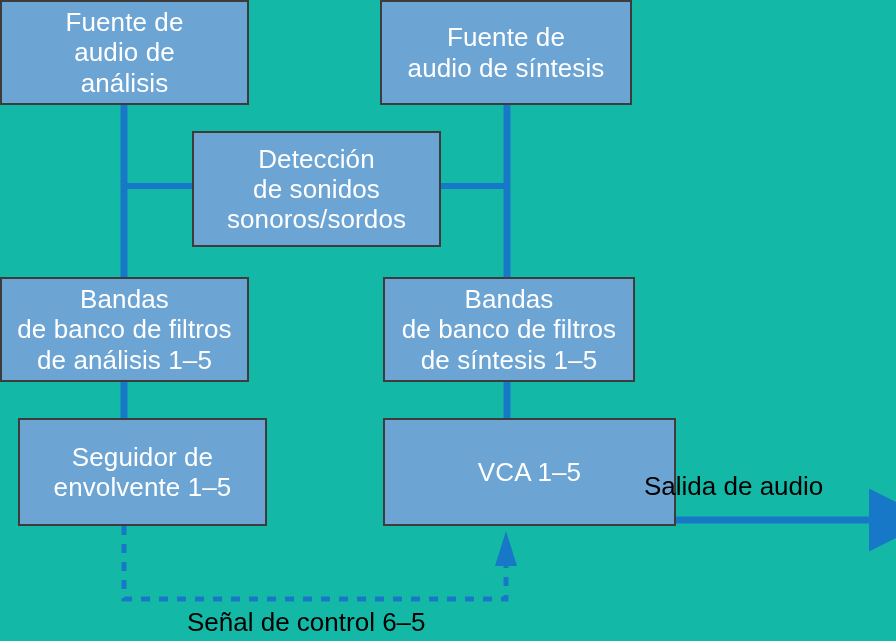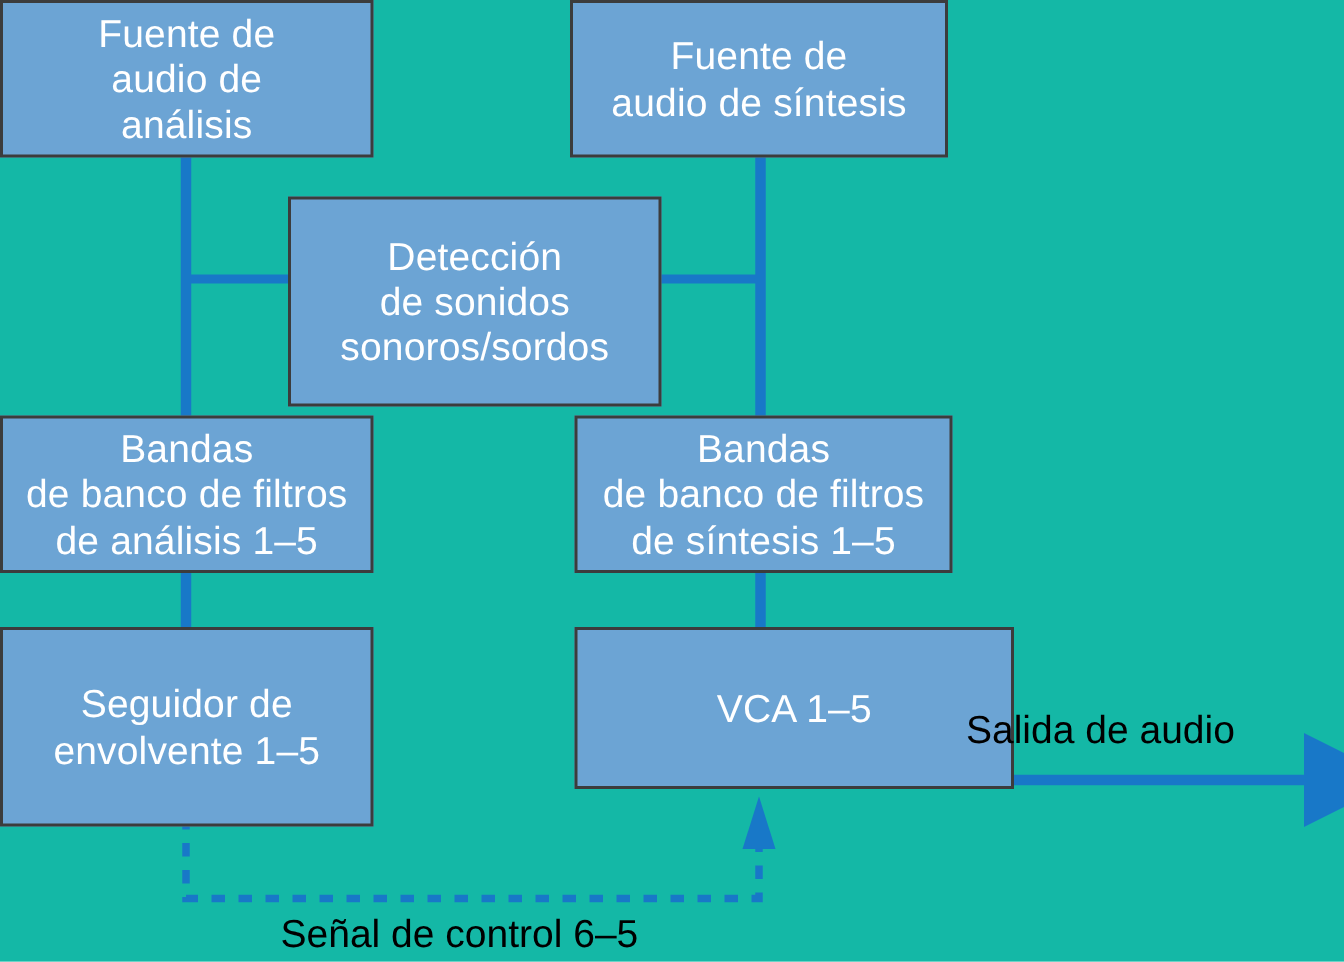--- a/index.html
+++ b/index.html
@@ -48,24 +48,24 @@
     color: #000000;
     font-size: 26px;
     line-height: 1.15;
     white-space: nowrap;
     z-index: 3;
   }
 
   
   #node-analysis-source      { left: 0px;   top: 0px;   width: 249px; height: 105px; }
   #node-synthesis-source     { left: 380px; top: 0px;   width: 252px; height: 105px; }
-  #node-voiced-detection     { left: 192px; top: 131px; width: 249px; height: 140px; }
+  #node-voiced-detection     { left: 192px; top: 131px; width: 249px; height: 116px; }
   #node-analysis-filterbank  { left: 0px;   top: 277px; width: 249px; height: 105px; }
   #node-synthesis-filterbank { left: 383px; top: 277px; width: 252px; height: 105px; }
-  #node-envelope-follower    { left: 0px;   top: 418px; width: 249px; height: 133px; }
+  #node-envelope-follower    { left: 18px;   top: 418px; width: 249px; height: 108px; }
   #node-vca                  { left: 383px; top: 418px; width: 293px; height: 108px; text-align: right; }
 
   
   #caption-audio-output   { left: 644px; top: 472px; }
   #caption-control-signal { left: 187px; top: 608px; }
 </style>
 </head>
 <body>
 
 <div id="diagram">

